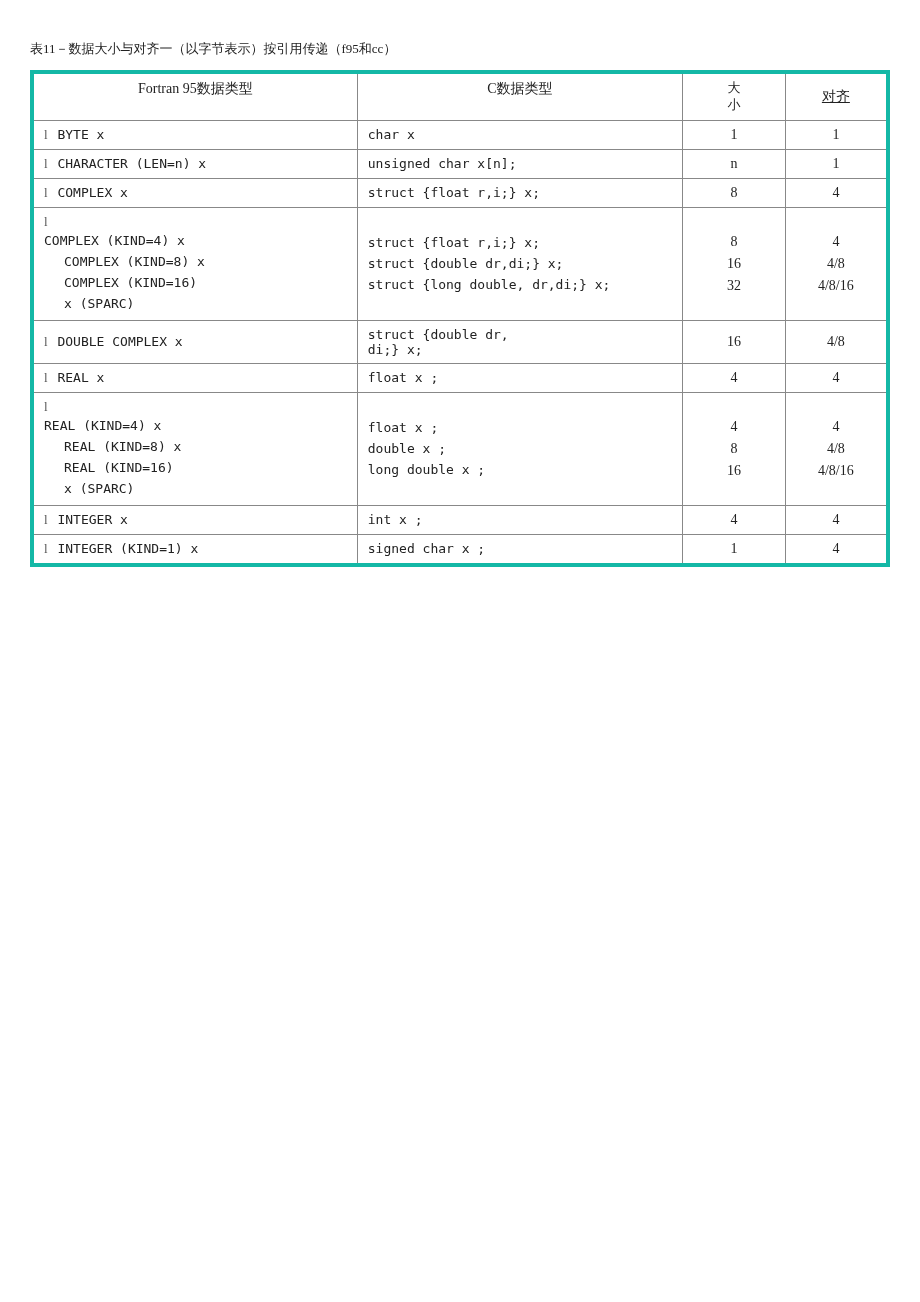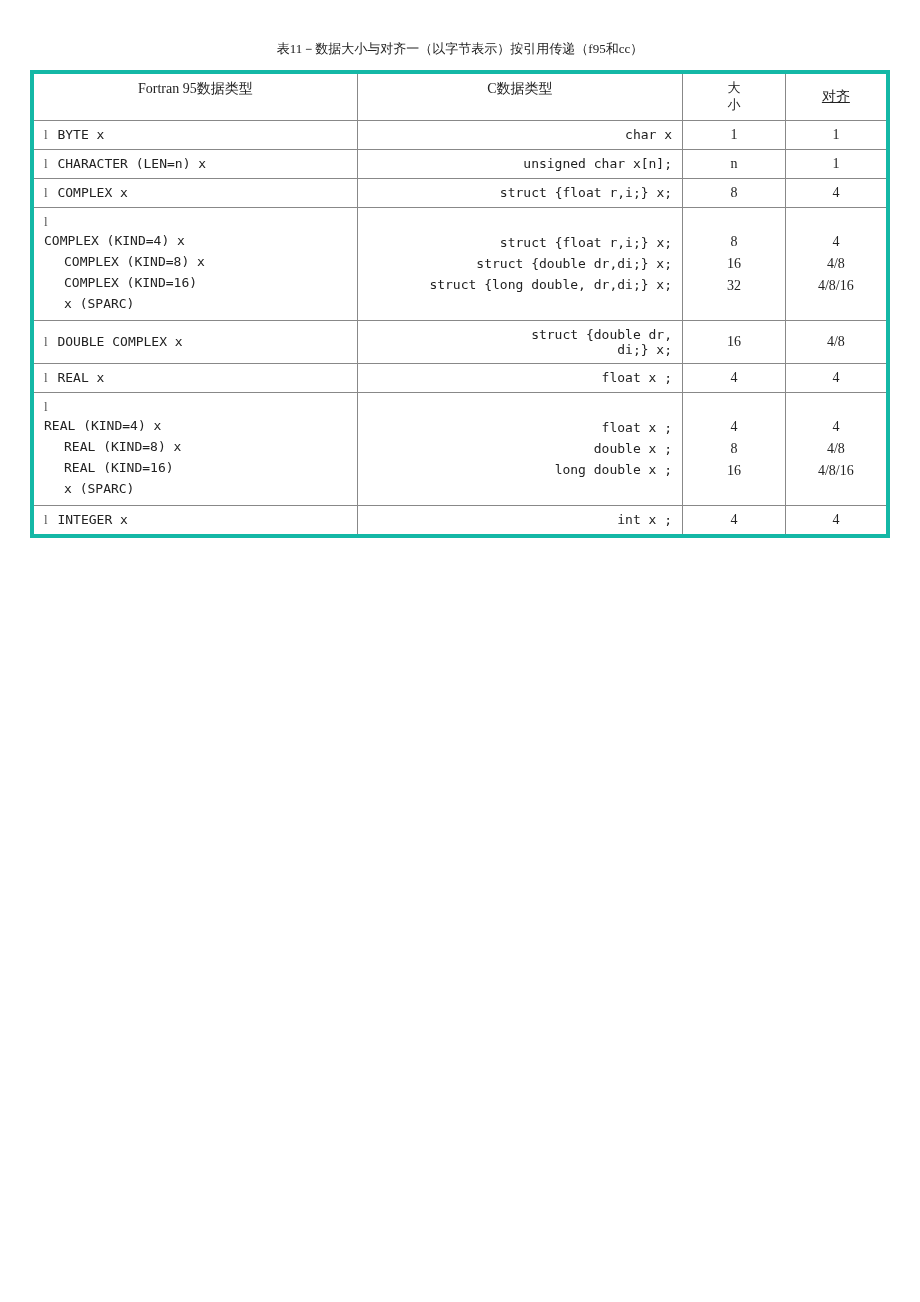--- a/index.html
+++ b/index.html
@@ -7,21 +7,20 @@
       background: #fff;
       font-family: serif;
       font-size: 14px;
       color: #222;
       padding: 40px 30px;
     }
     .page-title {
       font-size: 13px;
       margin-bottom: 12px;
       font-family: serif;
-      text-align: center;
     }
     table {
       width: 100%;
       border-collapse: collapse;
       border: 4px solid #14b8a6;
     }
     th, td {
       border: 1px solid #888;
       padding: 6px 10px;
       vertical-align: top;
@@ -48,21 +47,20 @@
     td.fortran-cell {
       font-family: monospace;
       font-size: 13px;
       vertical-align: middle;
       margin-left: 37px;
     }
     td.c-cell {
       font-family: monospace;
       font-size: 13px;
       vertical-align: middle;
-      text-align: right;
     }
     td.size-cell, td.align-cell {
       text-align: center;
       vertical-align: middle;
       font-family: serif;
       font-size: 14px;
     }
 
     .row-marker {
       display: inline-block;
@@ -155,14 +153,20 @@
           <span style="display: block; padding-top: 3px; padding-bottom: 3px;">4/8</span>
           <span style="display: block; padding-top: 3px; padding-bottom: 3px;">4/8/16</span>
         </td>
       </tr>
       <tr>
         <td class="fortran-cell"><span class="row-marker">l</span> INTEGER x</td>
         <td class="c-cell">int x ;</td>
         <td class="size-cell">4</td>
         <td class="align-cell">4</td>
       </tr>
+      <tr>
+        <td class="fortran-cell"><span class="row-marker">l</span> INTEGER (KIND=1) x</td>
+        <td class="c-cell">signed char x ;</td>
+        <td class="size-cell">1</td>
+        <td class="align-cell">4</td>
+      </tr>
     </tbody>
 </table>
 
 </body></html>

